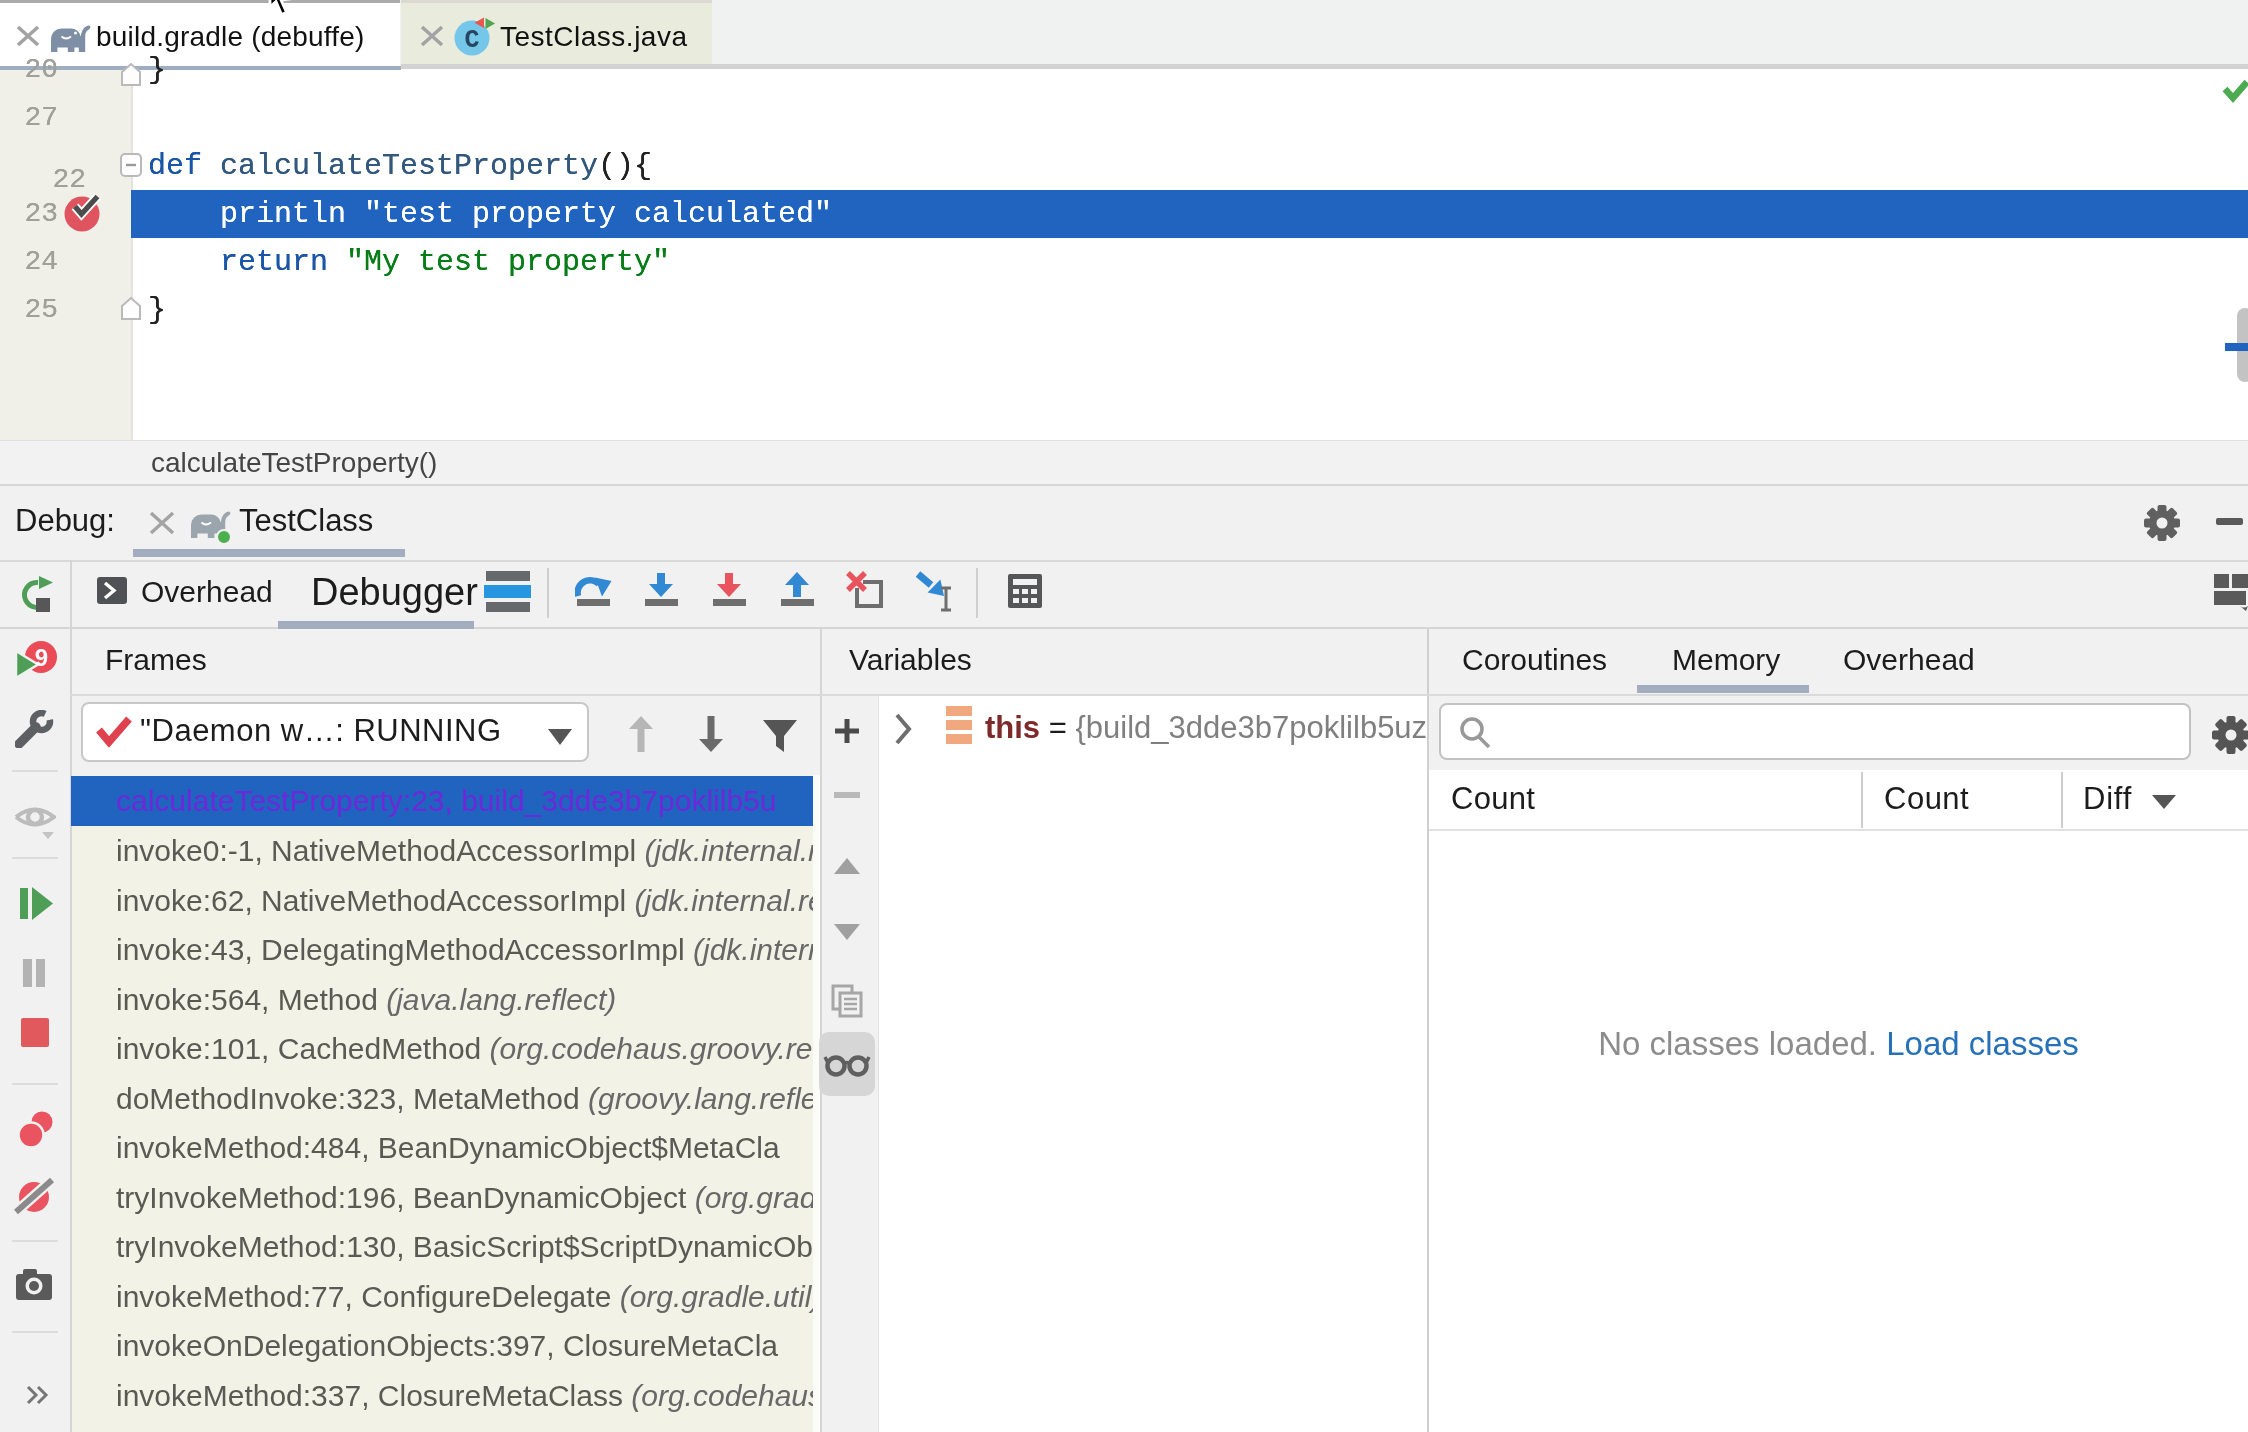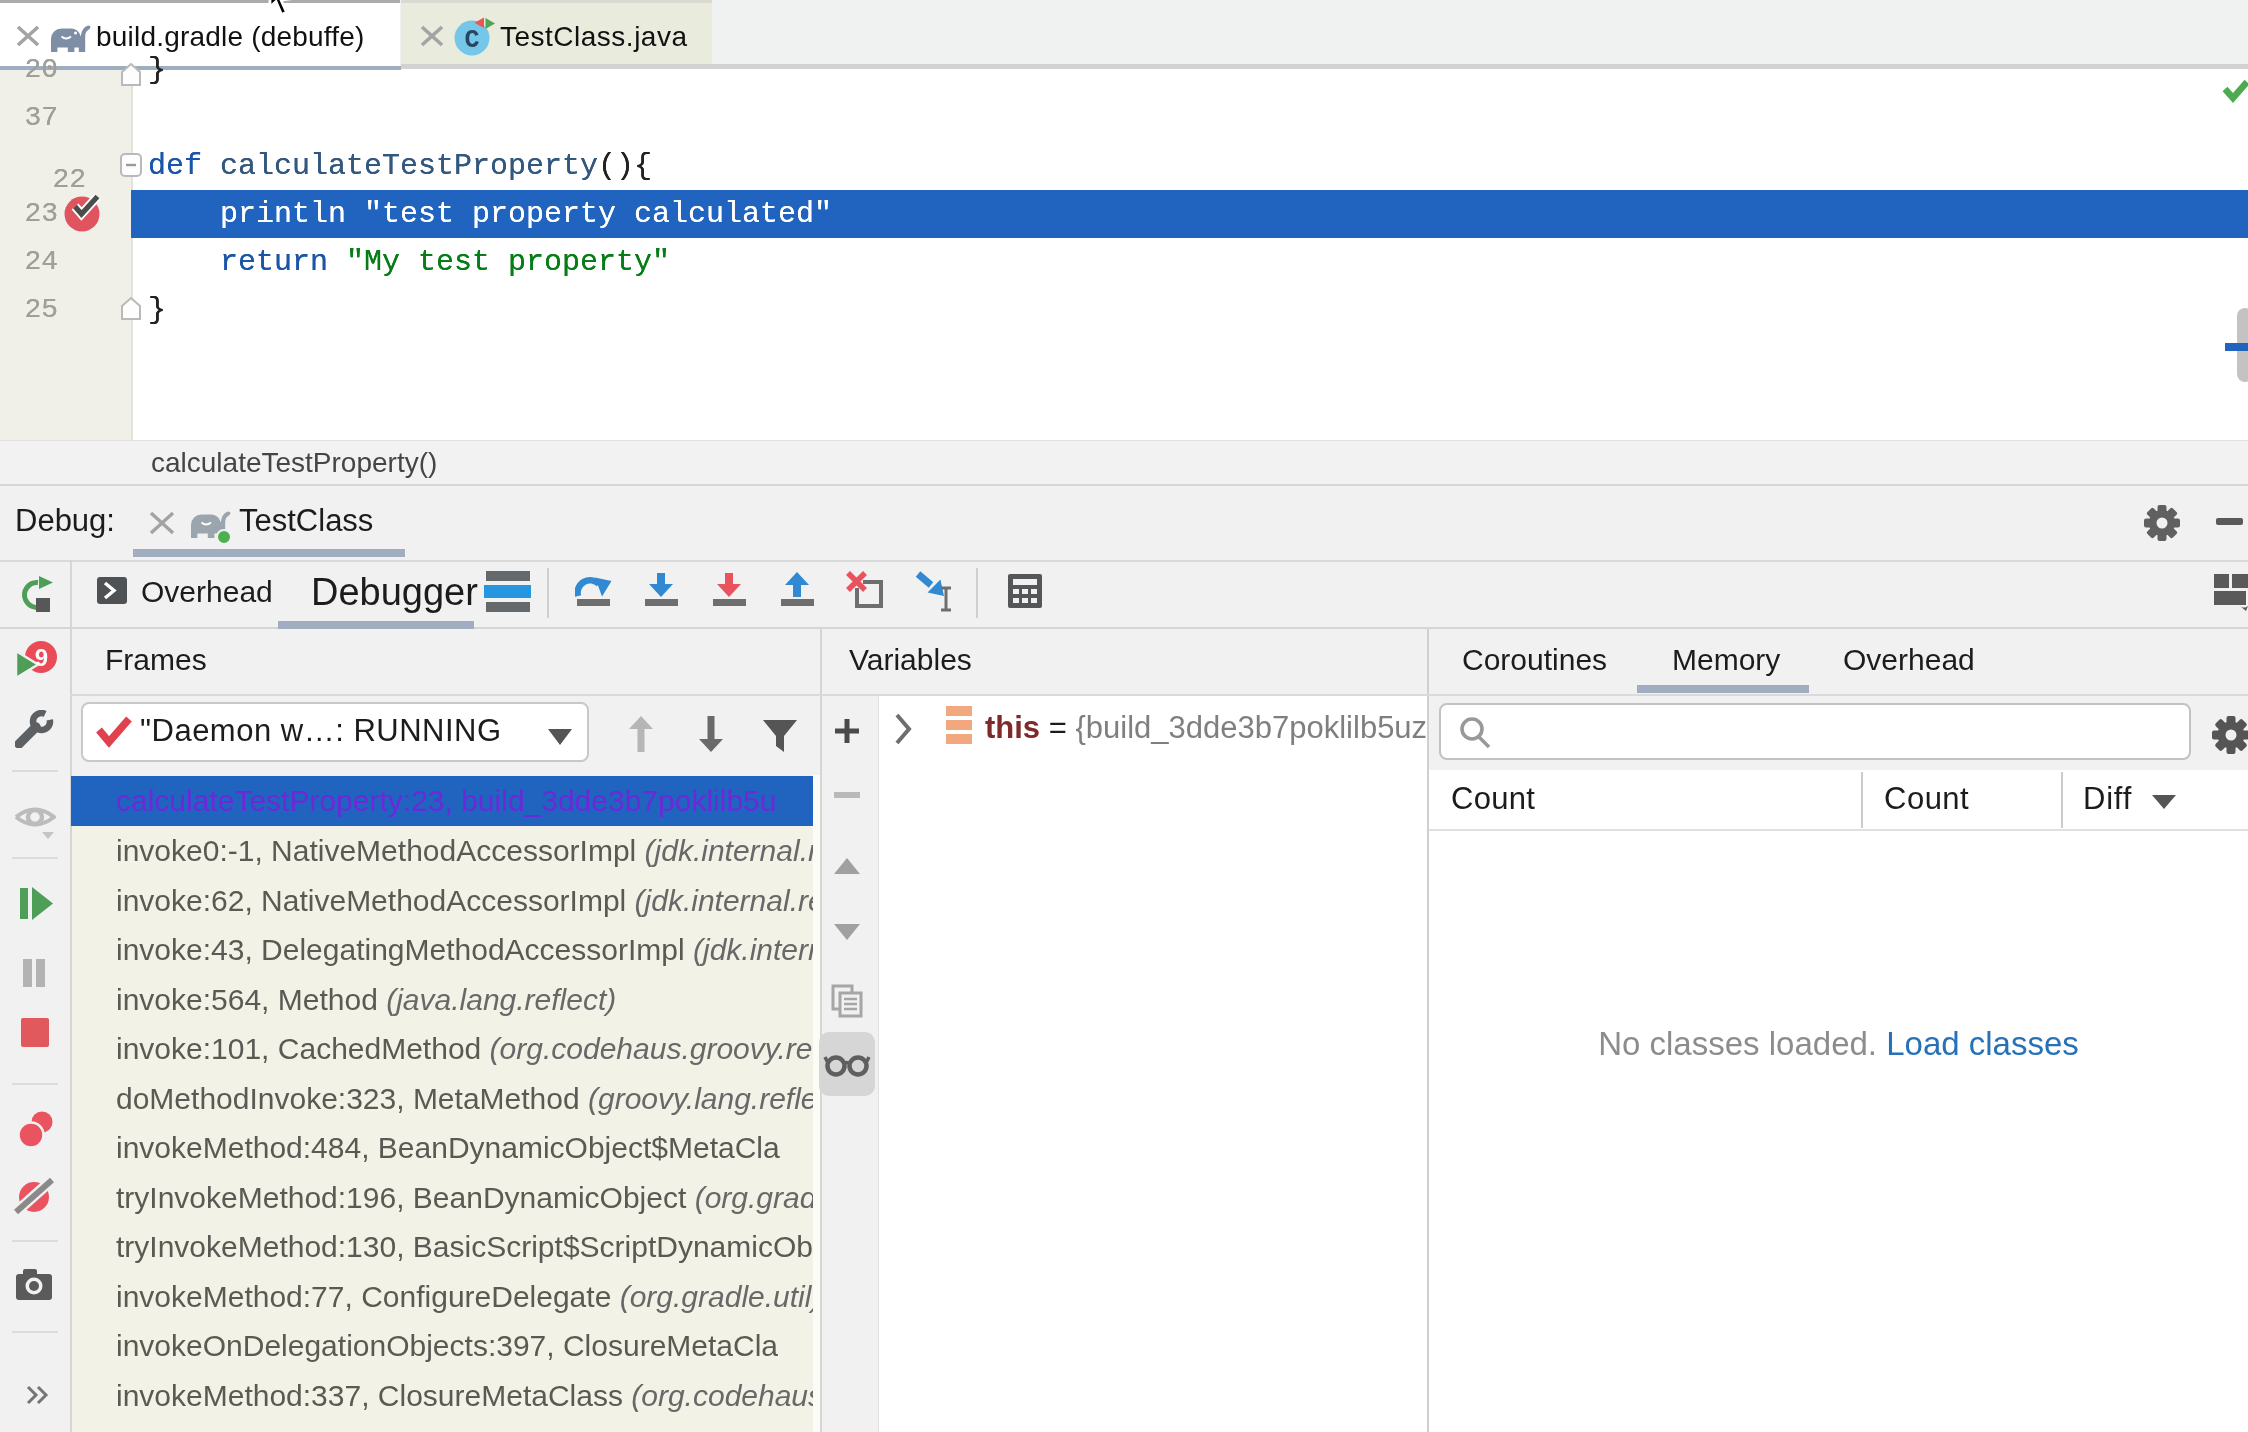--- a/index.html
+++ b/index.html
@@ -46,21 +46,21 @@
 
 <svg class="abs" style="left:256px;top:0;" width="48" height="18" viewBox="0 0 48 18">
   <path d="M14 -20 L14 7 L20 1.5 L25.5 14.5 L30.5 12.2 L25 0 L33 -1 Z" fill="#000" stroke="#fff" stroke-width="2.8"></path>
 </svg>
 
 <div class="abs" style="left:0;top:70px;width:2248px;height:371px;background:#ffffff;"></div>
 <div class="abs" style="left:0;top:70px;width:131px;height:371px;background:#f0f0e9;"></div>
 <div class="abs" style="left:131px;top:70px;width:2px;height:371px;background:#e3e3dd;"></div>
 
 <div class="abs mono" style="left:0;top:46px;width:58px;height:48px;line-height:48px;text-align:right;font-size:28px;color:#a0a09a;">20</div>
-<div class="abs mono" style="left:0;top:94px;width:58px;height:48px;line-height:48px;text-align:right;font-size:28px;color:#a0a09a;">37</div>
+<div class="abs mono" style="left:0;top:94px;width:58px;height:48px;line-height:48px;text-align:right;font-size:28px;color:#a0a09a;">27</div>
 <div class="abs mono" style="left:0;top:156px;width:58px;height:48px;line-height:48px;text-align:right;font-size:28px;color:#a0a09a;padding-left:28px;">22</div>
 <div class="abs mono" style="left:0;top:190px;width:58px;height:48px;line-height:48px;text-align:right;font-size:28px;color:#a0a09a;">23</div>
 <div class="abs mono" style="left:0;top:238px;width:58px;height:48px;line-height:48px;text-align:right;font-size:28px;color:#a0a09a;">24</div>
 <div class="abs mono" style="left:0;top:286px;width:58px;height:48px;line-height:48px;text-align:right;font-size:28px;color:#a0a09a;">25</div>
 
 <div class="abs" style="left:131px;top:190px;width:2117px;height:48px;background:#2064bf;"></div>
 
 <svg class="abs" style="left:119px;top:62px;" width="24" height="26" viewBox="0 0 24 26">
   <path d="M3 10 L12 2 L21 10 V23 H3 Z" fill="#fdfdfd" stroke="#b9b9b9" stroke-width="2"></path>
 </svg>
@@ -306,21 +306,21 @@
 
 <div class="abs" style="left:116px;top:826px;width:697px;height:606px;overflow:hidden;font-size:30px;color:#5a5a54;white-space:nowrap;">
   <div style="height:49.5px;line-height:49.5px;">invoke0:-1, NativeMethodAccessorImpl <i style="color:#686868;">(jdk.internal.reflect)</i></div>
   <div style="height:49.5px;line-height:49.5px;">invoke:62, NativeMethodAccessorImpl <i style="color:#686868;">(jdk.internal.reflect)</i></div>
   <div style="height:49.5px;line-height:49.5px;">invoke:43, DelegatingMethodAccessorImpl <i style="color:#686868;">(jdk.internal)</i></div>
   <div style="height:49.5px;line-height:49.5px;">invoke:564, Method <i style="color:#686868;">(java.lang.reflect)</i></div>
   <div style="height:49.5px;line-height:49.5px;">invoke:101, CachedMethod <i style="color:#686868;">(org.codehaus.groovy.reflection)</i></div>
   <div style="height:49.5px;line-height:49.5px;">doMethodInvoke:323, MetaMethod <i style="color:#686868;">(groovy.lang.reflection)</i></div>
   <div style="height:49.5px;line-height:49.5px;">invokeMethod:484, BeanDynamicObject$MetaCla</div>
   <div style="height:49.5px;line-height:49.5px;">tryInvokeMethod:196, BeanDynamicObject <i style="color:#686868;">(org.gradle)</i></div>
-  <div style="height:49.5px;line-height:49.5px;">tryInvokeMethod:130, BasicScript$ScriptDynamicOb</div>
+  <div style="height:49.5px;line-height:49.5px;text-align:center;">tryInvokeMethod:130, BasicScript$ScriptDynamicOb</div>
   <div style="height:49.5px;line-height:49.5px;">invokeMethod:77, ConfigureDelegate <i style="color:#686868;">(org.gradle.util)</i></div>
   <div style="height:49.5px;line-height:49.5px;">invokeOnDelegationObjects:397, ClosureMetaCla</div>
   <div style="height:49.5px;line-height:49.5px;">invokeMethod:337, ClosureMetaClass <i style="color:#686868;">(org.codehaus.g)</i></div>
 </div>
 
 <svg class="abs" style="left:833px;top:717px;" width="28" height="28" viewBox="0 0 28 28">
   <path d="M14 2 V26 M2 14 H26" stroke="#4a4a4a" stroke-width="5" fill="none"></path>
 </svg>
 <div class="abs" style="left:834px;top:792px;width:26px;height:6px;background:#b9b9b9;"></div>
 <svg class="abs" style="left:832px;top:856px;" width="30" height="20" viewBox="0 0 30 20">

